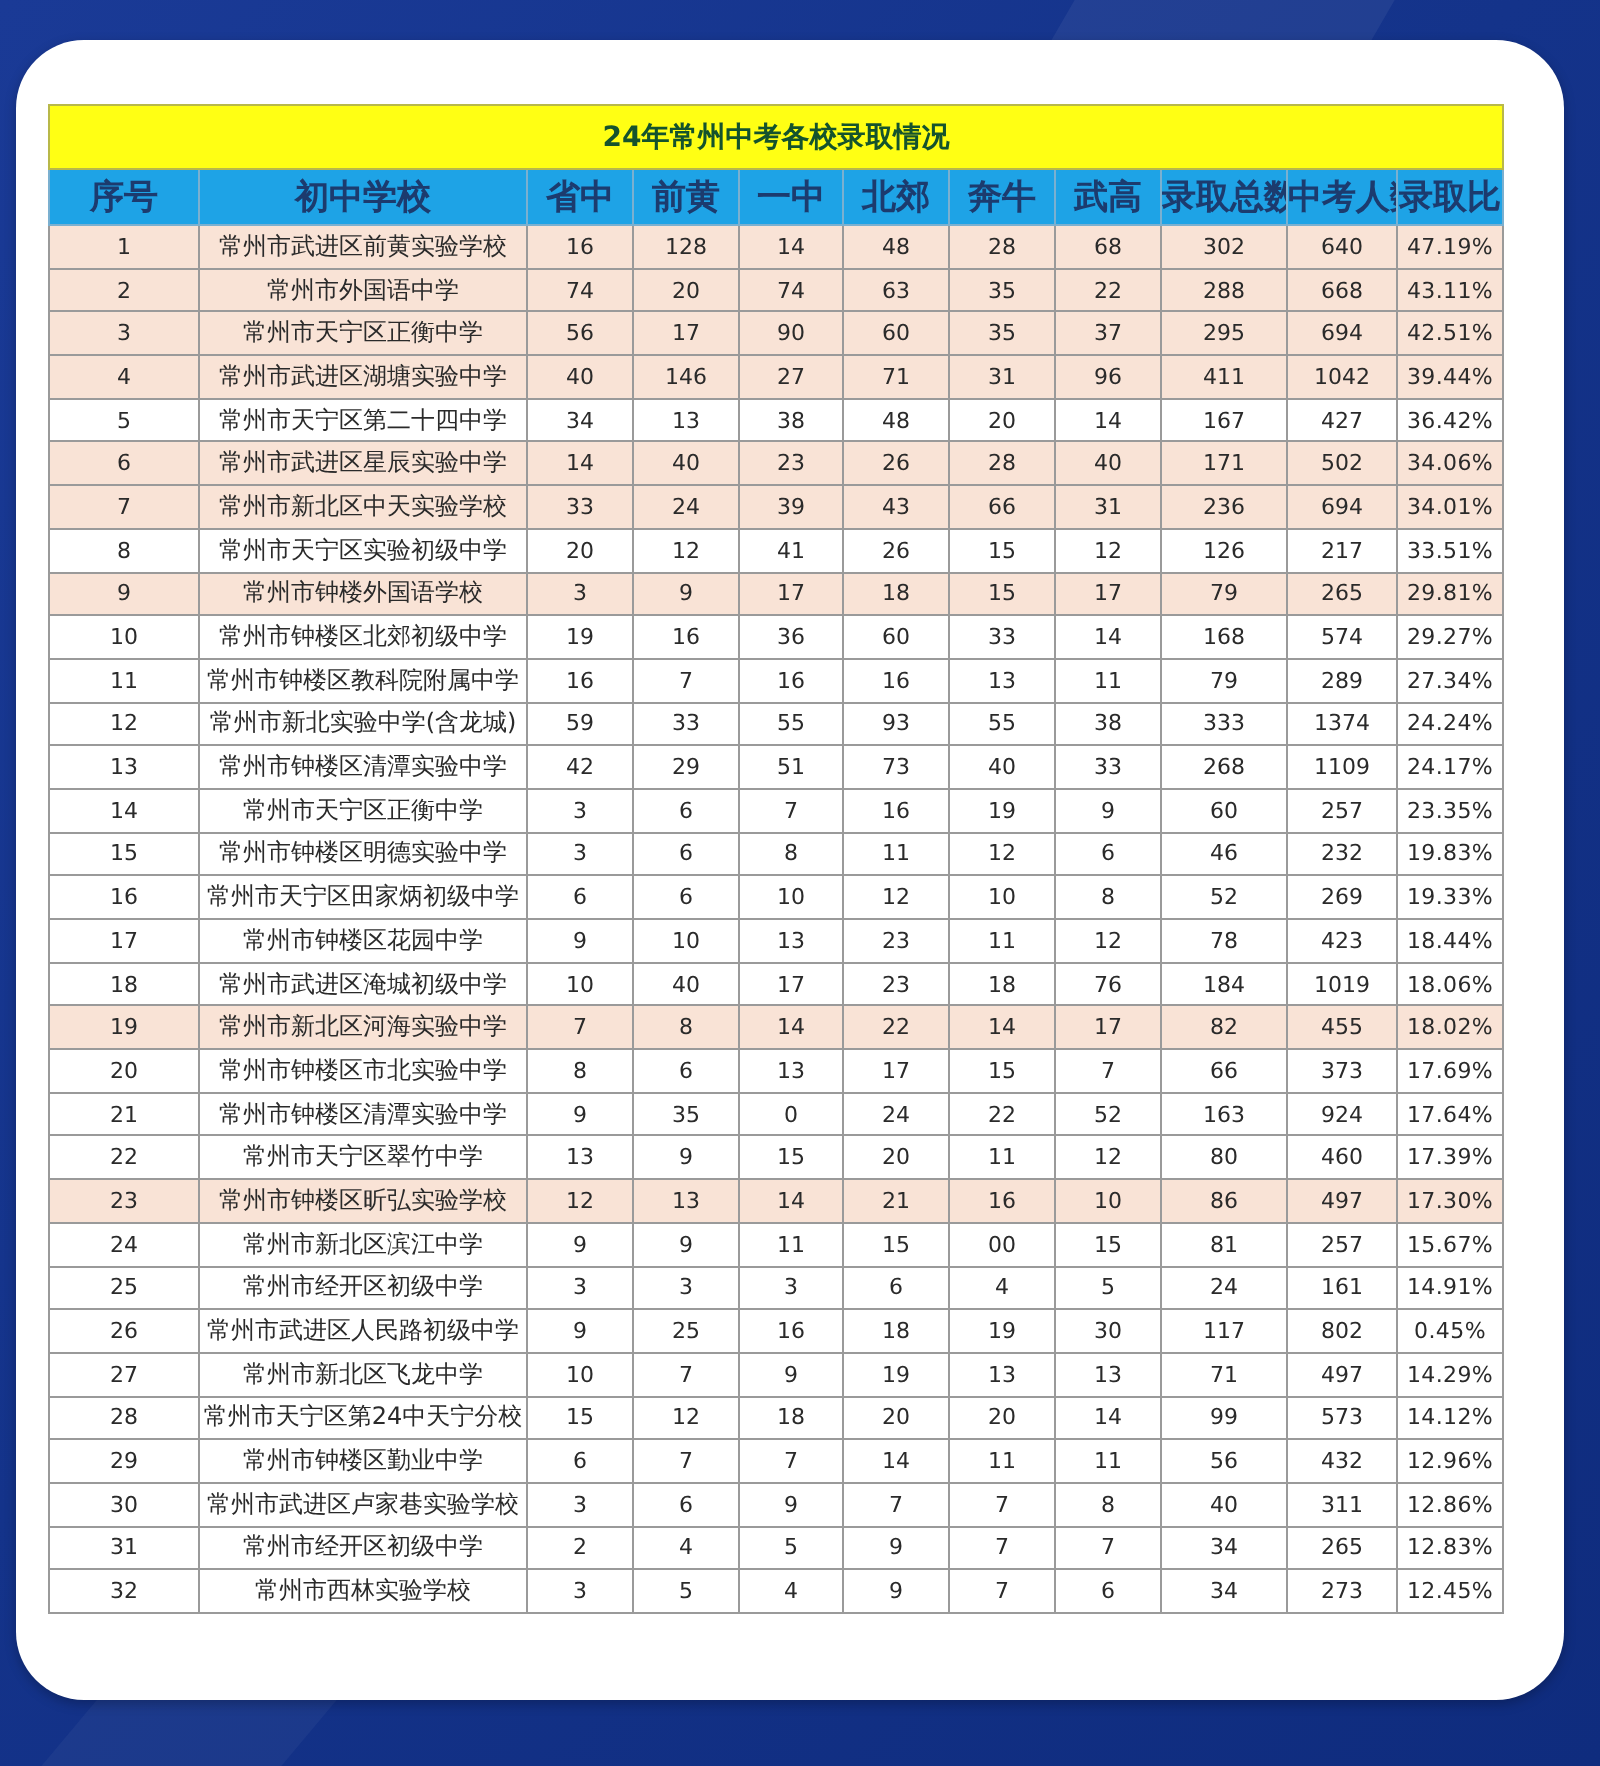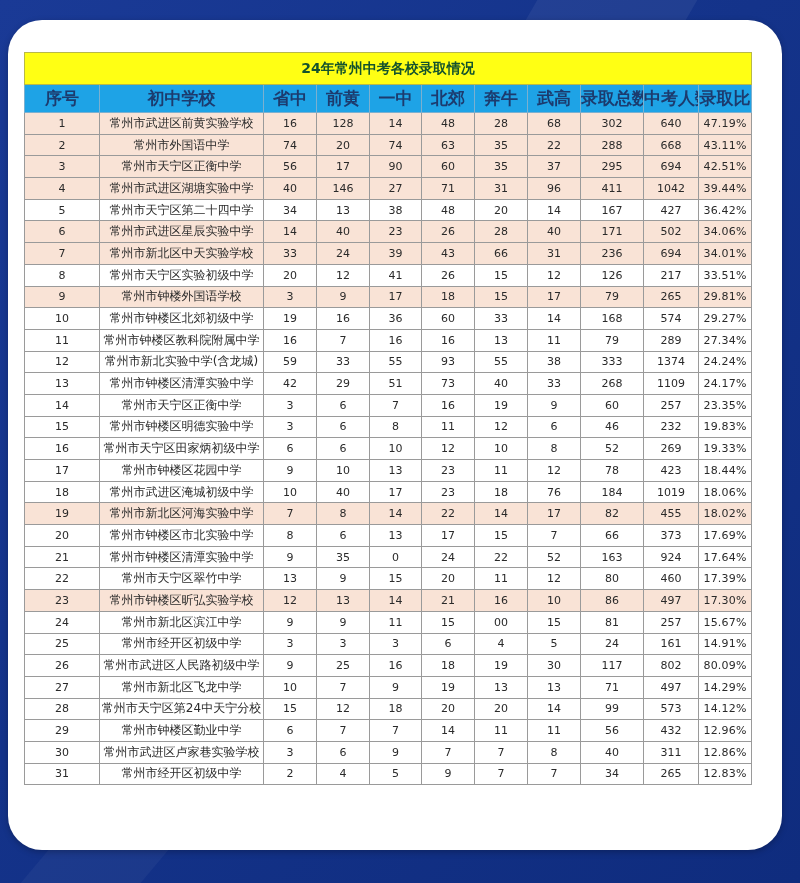--- a/index.html
+++ b/index.html
@@ -416,21 +416,21 @@
           <td>26</td>
           <td class="school">常州市武进区人民路初级中学</td>
           <td>9</td>
           <td>25</td>
           <td>16</td>
           <td>18</td>
           <td>19</td>
           <td>30</td>
           <td>117</td>
           <td>802</td>
-          <td class="rate">80.09%</td>
+          <td class="rate">0.45%</td>
         </tr>
         <tr class="data-row">
           <td>27</td>
           <td class="school">常州市新北区飞龙中学</td>
           <td>10</td>
           <td>7</td>
           <td>9</td>
           <td>19</td>
           <td>13</td>
           <td>13</td>
@@ -483,15 +483,28 @@
           <td>2</td>
           <td>4</td>
           <td>5</td>
           <td>9</td>
           <td>7</td>
           <td>7</td>
           <td>34</td>
           <td>265</td>
           <td class="rate">12.83%</td>
         </tr>
+        <tr class="data-row">
+          <td>32</td>
+          <td class="school">常州市西林实验学校</td>
+          <td>3</td>
+          <td>5</td>
+          <td>4</td>
+          <td>9</td>
+          <td>7</td>
+          <td>6</td>
+          <td>34</td>
+          <td>273</td>
+          <td class="rate">12.45%</td>
+        </tr>
       </tbody>
   </table>
 </div>
 
 </body></html>

